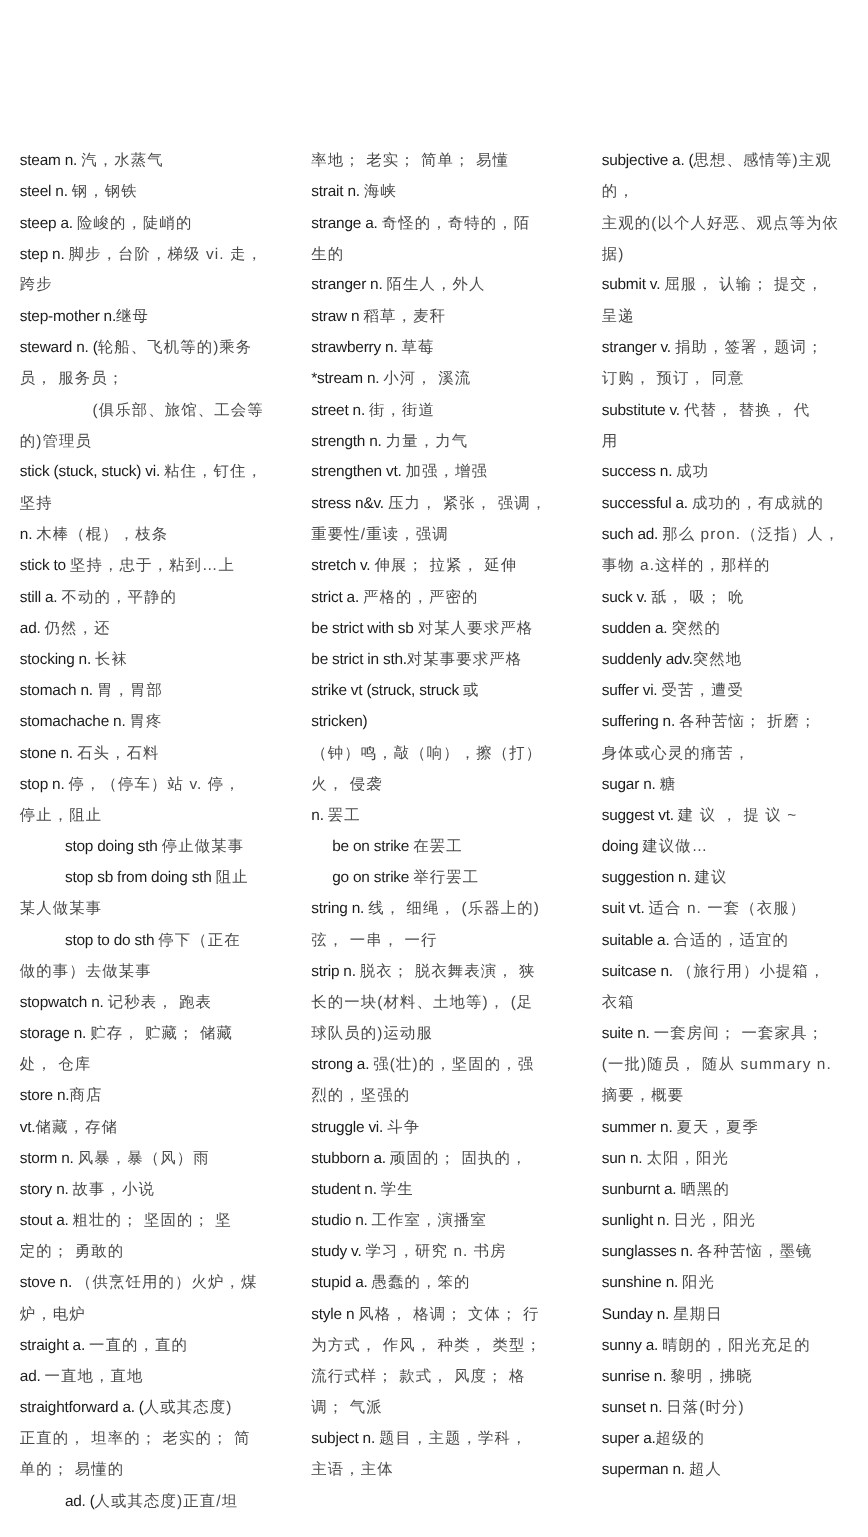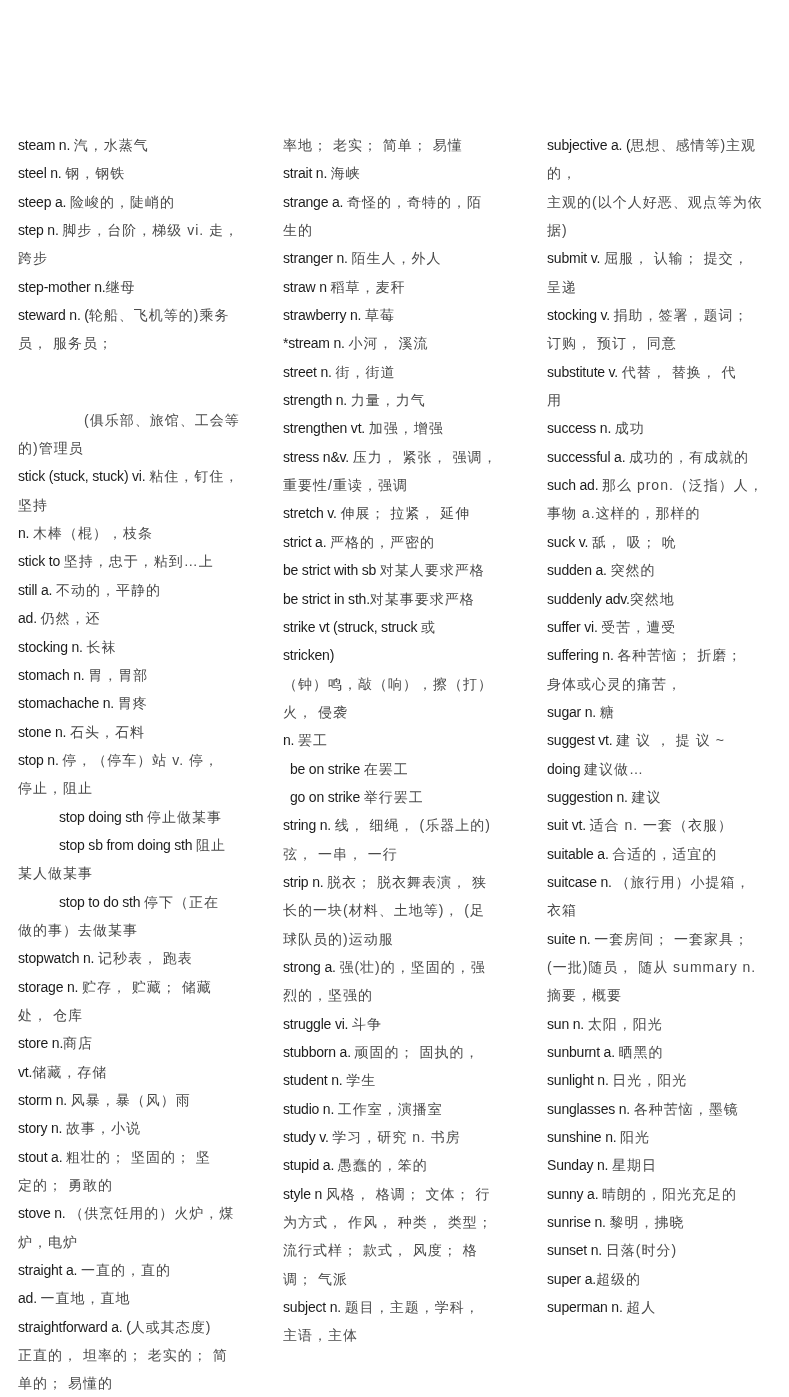--- a/index.html
+++ b/index.html
@@ -7,22 +7,22 @@
            font-family: "Liberation Sans", "DejaVu Sans", sans-serif; }
     .page { position: absolute; left: 0; top: 0; width: 705px; height: 1397px; background: #fff; }
     .col { position: absolute; top: 131px; }
     .col-1 { left: 18px; width: 240px; }
     .col-2 { left: 283px; width: 230px; }
     .col-3 { left: 547px; width: 232px; }
     .line { height: 28.35px; line-height: 28.35px; font-size: 14px; white-space: nowrap; color: #222; }
     .line .en { color: #1c1c1c; letter-spacing: -0.2px; }
     .line .zh { color: #4a4a4a; letter-spacing: 1px; }
     .indent-1 { padding-left: 41px; }
-    .indent-2 { padding-left: 66px; margin-top: 48px; }
-    .indent-s { padding-left: 7px; }
+    .indent-2 { padding-left: 66px; }
+    .indent-s { padding-left: 7px; margin-left: 12px; }
   </style>
 </head>
 <body>
 
 <div class="page">
   <div class="col col-1">
       <div class="line"><span class="en">steam n. </span><span class="zh">汽，水蒸气</span></div>
       <div class="line"><span class="en">steel n. </span><span class="zh">钢，钢铁</span></div>
       <div class="line"><span class="en">steep a. </span><span class="zh">险峻的，陡峭的</span></div>
       <div class="line"><span class="en">step n. </span><span class="zh">脚步，台阶，梯级  vi. 走，</span></div>
@@ -112,21 +112,21 @@
       <div class="line"><span class="en">subject n. </span><span class="zh">题目，主题，学科，</span></div>
       <div class="line"><span class="en"></span><span class="zh">主语，主体</span></div>
     </div>
   <div class="col col-3">
       <div class="line"><span class="en">subjective a. (</span><span class="zh">思想、感情等)主观</span></div>
       <div class="line"><span class="en"></span><span class="zh">的，</span></div>
       <div class="line"><span class="en"></span><span class="zh">主观的(以个人好恶、观点等为依</span></div>
       <div class="line"><span class="en"></span><span class="zh">据)</span></div>
       <div class="line"><span class="en">submit v. </span><span class="zh">屈服，  认输；  提交，</span></div>
       <div class="line"><span class="en"></span><span class="zh">呈递</span></div>
-      <div class="line"><span class="en">stocking v. </span><span class="zh">捐助，签署，题词；</span></div>
+      <div class="line"><span class="en">stranger v. </span><span class="zh">捐助，签署，题词；</span></div>
       <div class="line"><span class="en"></span><span class="zh">订购，  预订，  同意</span></div>
       <div class="line"><span class="en">substitute v. </span><span class="zh">代替，  替换，  代</span></div>
       <div class="line"><span class="en"></span><span class="zh">用</span></div>
       <div class="line"><span class="en">success n. </span><span class="zh">成功</span></div>
       <div class="line"><span class="en">successful a. </span><span class="zh">成功的，有成就的</span></div>
       <div class="line"><span class="en">such ad. </span><span class="zh">那么  pron.（泛指）人，</span></div>
       <div class="line"><span class="en"></span><span class="zh">事物  a.这样的，那样的</span></div>
       <div class="line"><span class="en">suck v. </span><span class="zh">舐，  吸；  吮</span></div>
       <div class="line"><span class="en">sudden a. </span><span class="zh">突然的</span></div>
       <div class="line"><span class="en">suddenly adv.</span><span class="zh">突然地</span></div>
@@ -137,20 +137,21 @@
       <div class="line"><span class="en">suggest  vt. </span><span class="zh">建 议 ， 提 议      ~</span></div>
       <div class="line"><span class="en">doing </span><span class="zh">建议做…</span></div>
       <div class="line"><span class="en">suggestion n. </span><span class="zh">建议</span></div>
       <div class="line"><span class="en">suit vt. </span><span class="zh">适合  n. 一套（衣服）</span></div>
       <div class="line"><span class="en">suitable a. </span><span class="zh">合适的，适宜的</span></div>
       <div class="line"><span class="en">suitcase n. </span><span class="zh">（旅行用）小提箱，</span></div>
       <div class="line"><span class="en"></span><span class="zh">衣箱</span></div>
       <div class="line"><span class="en">suite n. </span><span class="zh">一套房间；  一套家具；</span></div>
       <div class="line"><span class="en"></span><span class="zh">(一批)随员，  随从   summary n.</span></div>
       <div class="line"><span class="en"></span><span class="zh">摘要，概要</span></div>
+      <div class="line"><span class="en">summer n. </span><span class="zh">夏天，夏季</span></div>
       <div class="line"><span class="en">sun n. </span><span class="zh">太阳，阳光</span></div>
       <div class="line"><span class="en">sunburnt a. </span><span class="zh">晒黑的</span></div>
       <div class="line"><span class="en">sunlight n. </span><span class="zh">日光，阳光</span></div>
       <div class="line"><span class="en">sunglasses n. </span><span class="zh">各种苦恼，墨镜</span></div>
       <div class="line"><span class="en">sunshine n. </span><span class="zh">阳光</span></div>
       <div class="line"><span class="en">Sunday n. </span><span class="zh">星期日</span></div>
       <div class="line"><span class="en">sunny a. </span><span class="zh">晴朗的，阳光充足的</span></div>
       <div class="line"><span class="en">sunrise n. </span><span class="zh">黎明，拂晓</span></div>
       <div class="line"><span class="en">sunset n. </span><span class="zh">日落(时分)</span></div>
       <div class="line"><span class="en">super a.</span><span class="zh">超级的</span></div>

